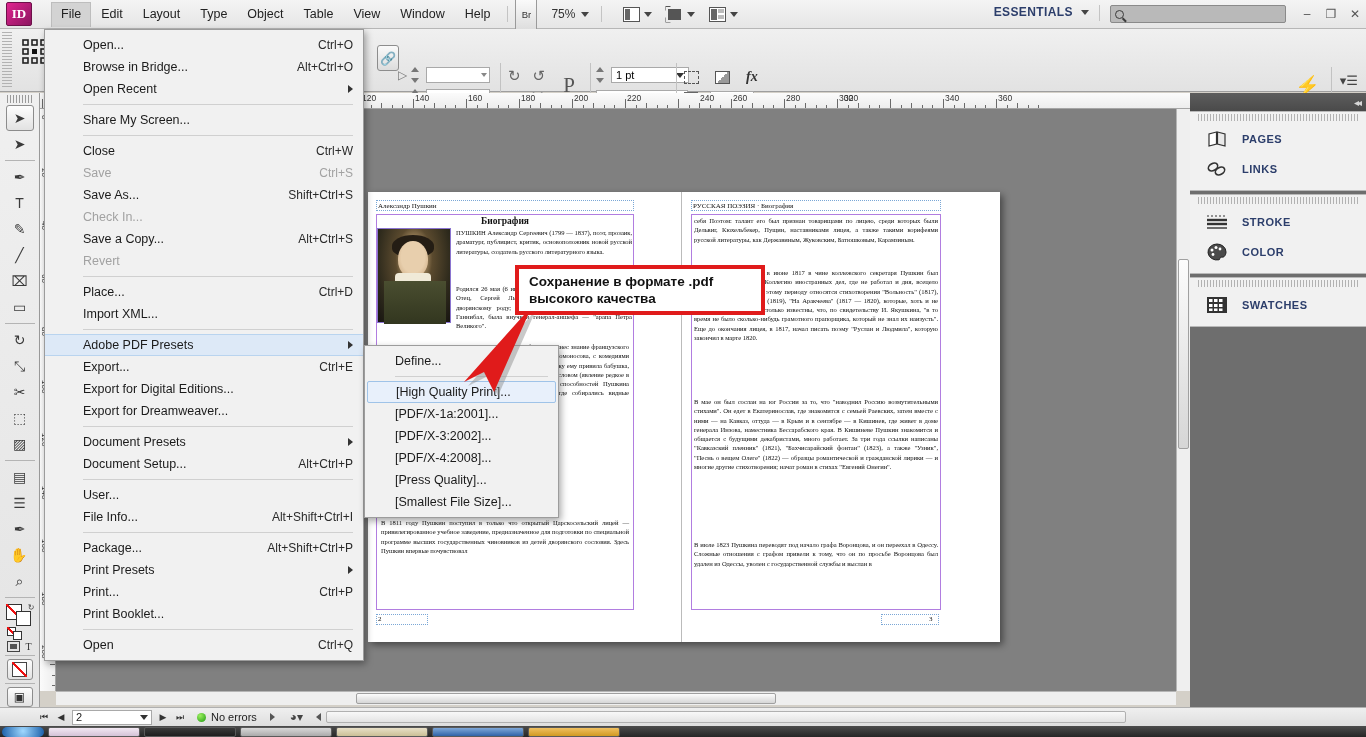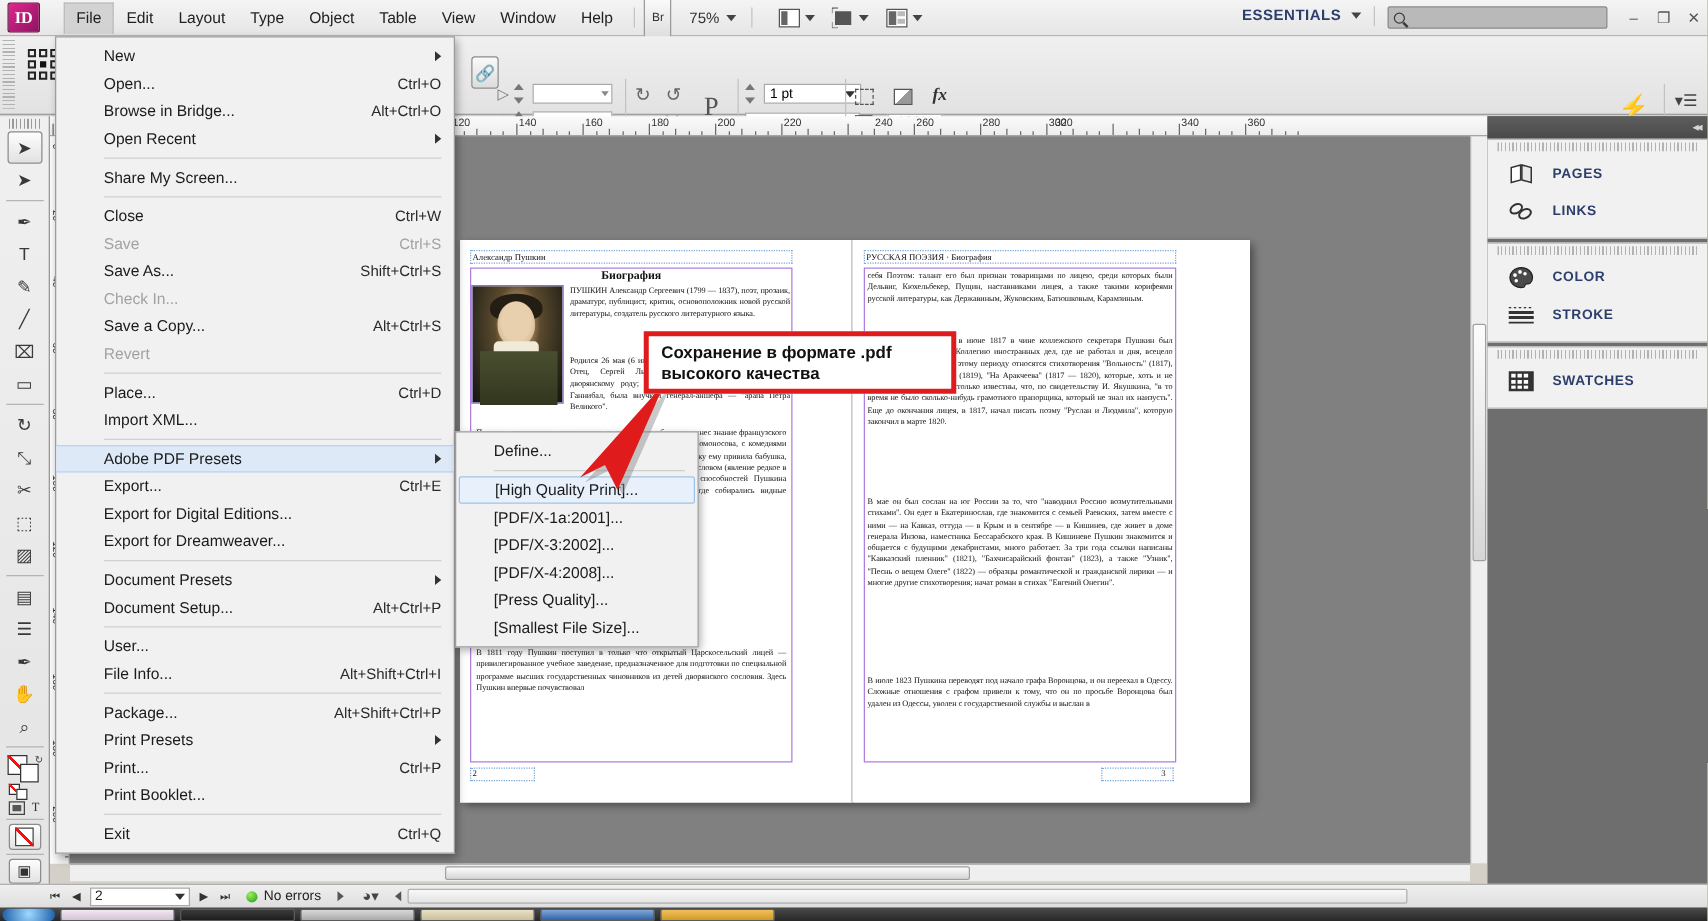--- a/index.html
+++ b/index.html
@@ -671,24 +671,20 @@
   <div class="vscroll">
     <div class="sb-thumb" style="left:1px;top:150px;width:11px;height:190px;"></div>
   </div>
   <div class="hscroll">
     <div class="sb-thumb" style="left:300px;top:1px;width:420px;height:11px;"></div>
   </div>
 
   <div class="filemenu">
     <div id="filemenu-host">
         <div class="mi">
-          <span>New</span>
-          <span class="arw"></span>
-        </div>
-        <div class="mi">
           <span>Open...</span>
           <span class="sc">Ctrl+O</span>
         </div>
         <div class="mi">
           <span>Browse in Bridge...</span>
           <span class="sc">Alt+Ctrl+O</span>
         </div>
         <div class="mi">
           <span>Open Recent</span>
           <span class="arw"></span>
@@ -771,21 +767,21 @@
         </div>
         <div class="mi">
           <span>Print...</span>
           <span class="sc">Ctrl+P</span>
         </div>
         <div class="mi">
           <span>Print Booklet...</span>
         </div>
         <div class="mi-sep"></div>
         <div class="mi">
-          <span>Exit</span>
+          <span>Open</span>
           <span class="sc">Ctrl+Q</span>
         </div>
       </div>
   </div>
 
   <div class="submenu">
     <div id="submenu-host">
         <div class="smi">
           <span>Define...</span>
         </div>
@@ -846,42 +842,42 @@
                 <ellipse cx="15" cy="11" rx="5" ry="3.4" fill="none" stroke="#333" stroke-width="1.6" transform="rotate(-30 15 11)"></ellipse>
               </svg>
             </span>
             <span class="rp-label">LINKS</span>
           </div>
         </div>
         <div class="rp-group">
           <div class="rp-grip"></div>
           <div class="rp-item">
             <span class="rp-icon">
-              <svg width="24" height="20" viewBox="0 0 24 20">
-                <path d="M12 2a9 8 0 1 0 2 15.8c1-.2.6-1.6 1.4-2.3.9-.8 2.6.1 3.6-.8 1.6-1.4 2-3.6 2-4.7A9 8 0 0 0 12 2z" fill="#4a4a4a" stroke="#222"></path>
-                <circle cx="7" cy="8" r="1.5" fill="#fff"></circle>
-                <circle cx="11" cy="5.5" r="1.5" fill="#fff"></circle>
-                <circle cx="15" cy="7" r="1.4" fill="#fff"></circle>
-                <circle cx="8" cy="12.5" r="1.4" fill="#fff"></circle>
-              </svg>
-            </span>
-            <span class="rp-label">COLOR</span>
-          </div>
-          <div class="rp-item">
-            <span class="rp-icon">
               <svg width="24" height="18" viewBox="0 0 24 18">
                 <g stroke="#333">
                   <line x1="2" y1="3" x2="22" y2="3" stroke-width="1" stroke-dasharray="2 2"></line>
                   <line x1="2" y1="7" x2="22" y2="7" stroke-width="2.4"></line>
                   <line x1="2" y1="11" x2="22" y2="11" stroke-width="2.4"></line>
                   <line x1="2" y1="15" x2="22" y2="15" stroke-width="1.4"></line>
                 </g>
               </svg>
             </span>
             <span class="rp-label">STROKE</span>
+          </div>
+          <div class="rp-item">
+            <span class="rp-icon">
+              <svg width="24" height="20" viewBox="0 0 24 20">
+                <path d="M12 2a9 8 0 1 0 2 15.8c1-.2.6-1.6 1.4-2.3.9-.8 2.6.1 3.6-.8 1.6-1.4 2-3.6 2-4.7A9 8 0 0 0 12 2z" fill="#4a4a4a" stroke="#222"></path>
+                <circle cx="7" cy="8" r="1.5" fill="#fff"></circle>
+                <circle cx="11" cy="5.5" r="1.5" fill="#fff"></circle>
+                <circle cx="15" cy="7" r="1.4" fill="#fff"></circle>
+                <circle cx="8" cy="12.5" r="1.4" fill="#fff"></circle>
+              </svg>
+            </span>
+            <span class="rp-label">COLOR</span>
           </div>
         </div>
         <div class="rp-group">
           <div class="rp-grip"></div>
           <div class="rp-item">
             <span class="rp-icon">
               <svg width="22" height="18" viewBox="0 0 22 18">
                 <rect x="1" y="1" width="20" height="16" fill="#333"></rect>
                 <g fill="#fff">
                   <rect x="3" y="3" width="3.5" height="3"></rect>

